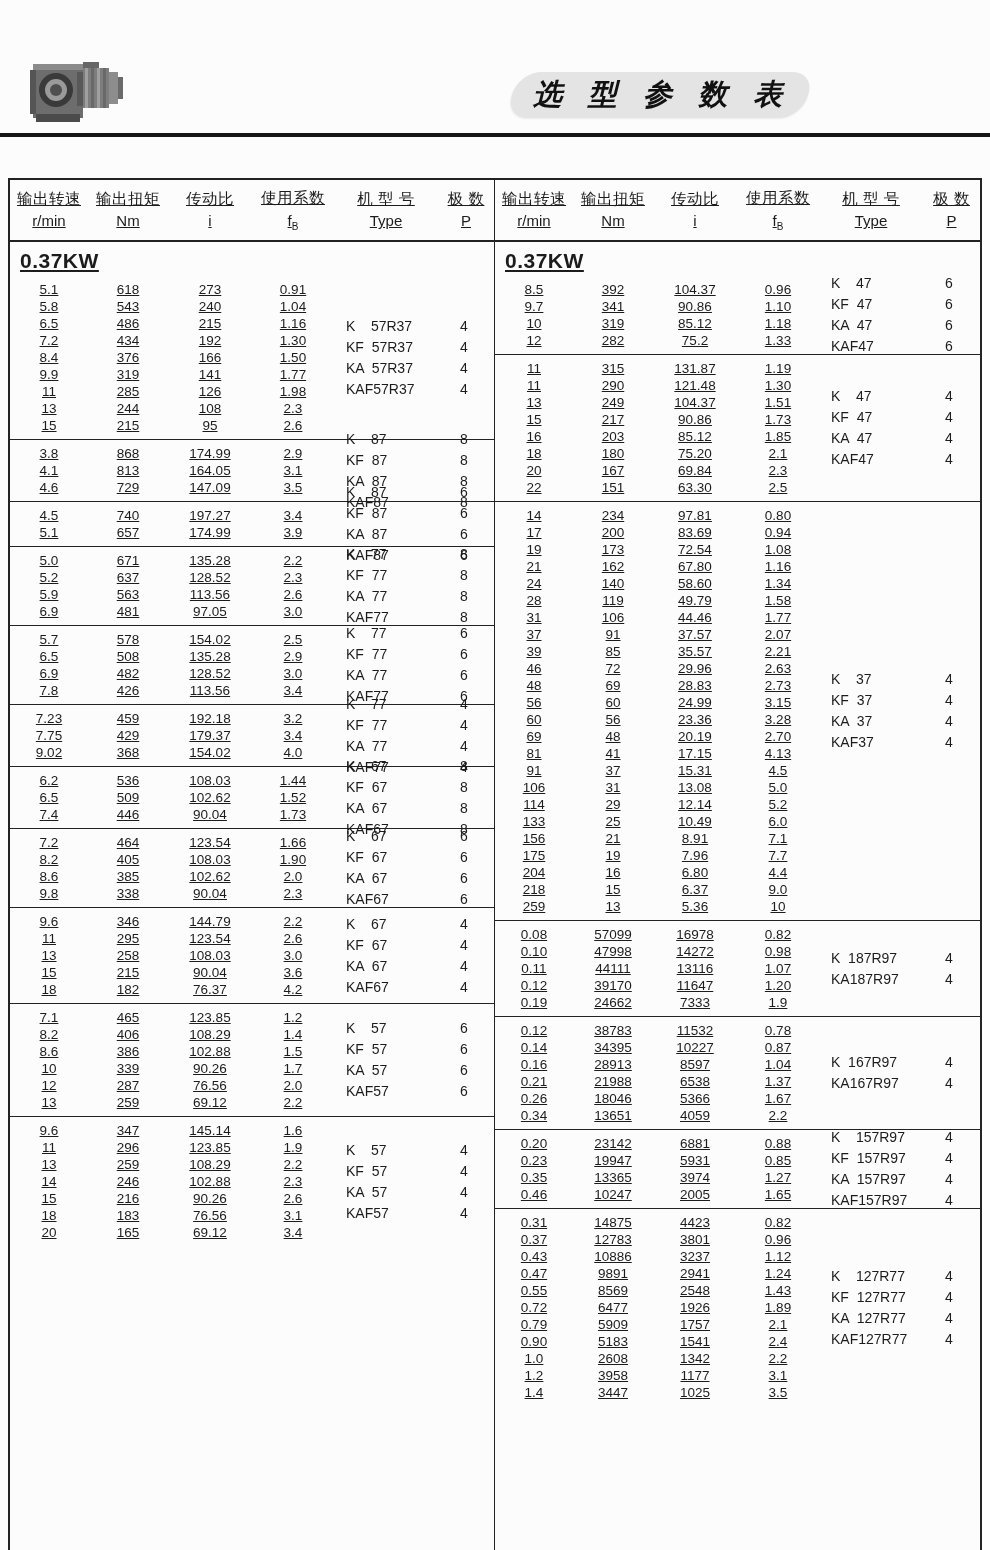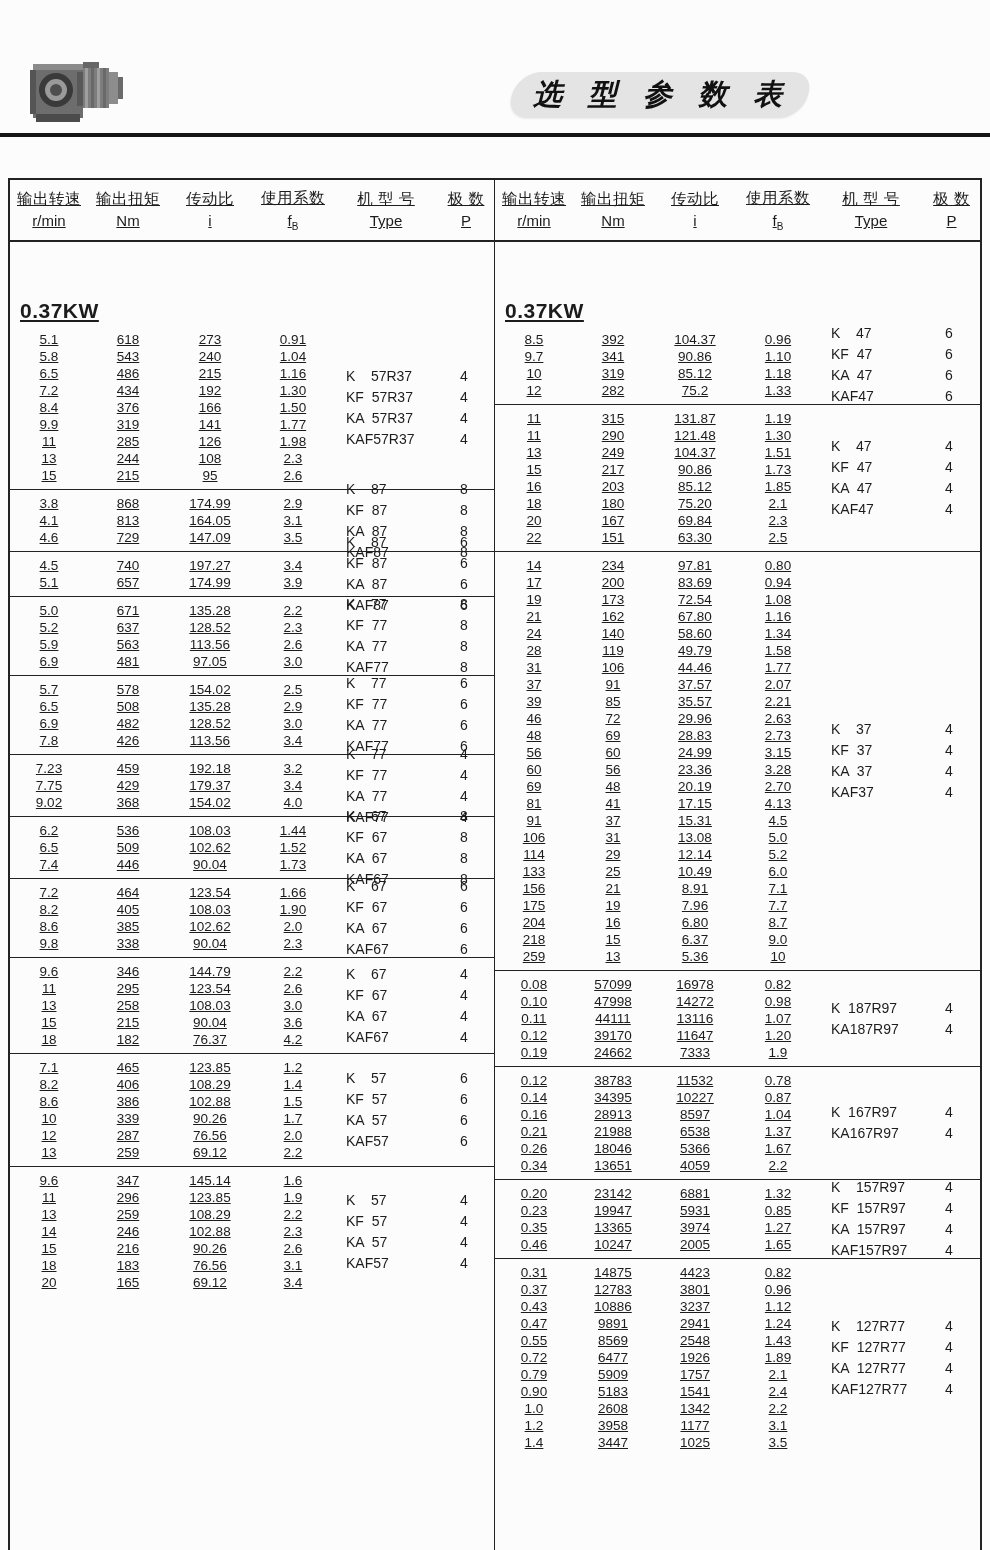--- a/index.html
+++ b/index.html
@@ -33,22 +33,21 @@
   .col-header{
     display:grid;grid-template-columns:78px 80px 84px 82px 104px 1fr;
     height:60px;border-bottom:2px solid #222;align-items:center;
   }
   .hcell{text-align:center;line-height:1.5;}
   .hcn{font-size:15.5px;letter-spacing:0.5px;}
   .hunit{font-size:15px;}
   .hunit sub{font-size:10px;}
   .sec-label{
     font-size:21px;font-weight:bold;letter-spacing:0.5px;
-    padding:15px 0 3px 10px;
-    margin-top:42px;
+    padding:7px 0 3px 10px;
   }
   .block{position:relative;padding:5px 0;}
   .rows{display:grid;grid-template-columns:78px 80px 84px 82px;}
   .cell{text-align:center;line-height:17px;font-size:13.5px;}
   .types{position:absolute;left:330px;top:50%;transform:translateY(-50%);width:152px;}
   .tline{display:grid;grid-template-columns:1fr 56px;line-height:21px;}
   .tlabel{font-size:14px;white-space:pre;padding-left:6px;text-align:left;}
   .tpoles{font-size:14px;text-align:center;}
   .sep{border-top:1.5px solid #222;height:0;}
   
@@ -772,21 +771,21 @@
             <div class="cell c1">21</div>
             <div class="cell c2">8.91</div>
             <div class="cell c3">7.1</div>
             <div class="cell c0">175</div>
             <div class="cell c1">19</div>
             <div class="cell c2">7.96</div>
             <div class="cell c3">7.7</div>
             <div class="cell c0">204</div>
             <div class="cell c1">16</div>
             <div class="cell c2">6.80</div>
-            <div class="cell c3">8.7</div>
+            <div class="cell c3">4.4</div>
             <div class="cell c0">218</div>
             <div class="cell c1">15</div>
             <div class="cell c2">6.37</div>
             <div class="cell c3">9.0</div>
             <div class="cell c0">259</div>
             <div class="cell c1">13</div>
             <div class="cell c2">5.36</div>
             <div class="cell c3">10</div>
           </div>
           <div class="types">
@@ -881,21 +880,21 @@
               <div class="tpoles">4</div>
             </div>
           </div>
         </div>
         <div class="sep"></div>
         <div class="block">
           <div class="rows">
             <div class="cell c0">0.20</div>
             <div class="cell c1">23142</div>
             <div class="cell c2">6881</div>
-            <div class="cell c3">1.32</div>
+            <div class="cell c3">0.88</div>
             <div class="cell c0">0.23</div>
             <div class="cell c1">19947</div>
             <div class="cell c2">5931</div>
             <div class="cell c3">0.85</div>
             <div class="cell c0">0.35</div>
             <div class="cell c1">13365</div>
             <div class="cell c2">3974</div>
             <div class="cell c3">1.27</div>
             <div class="cell c0">0.46</div>
             <div class="cell c1">10247</div>

